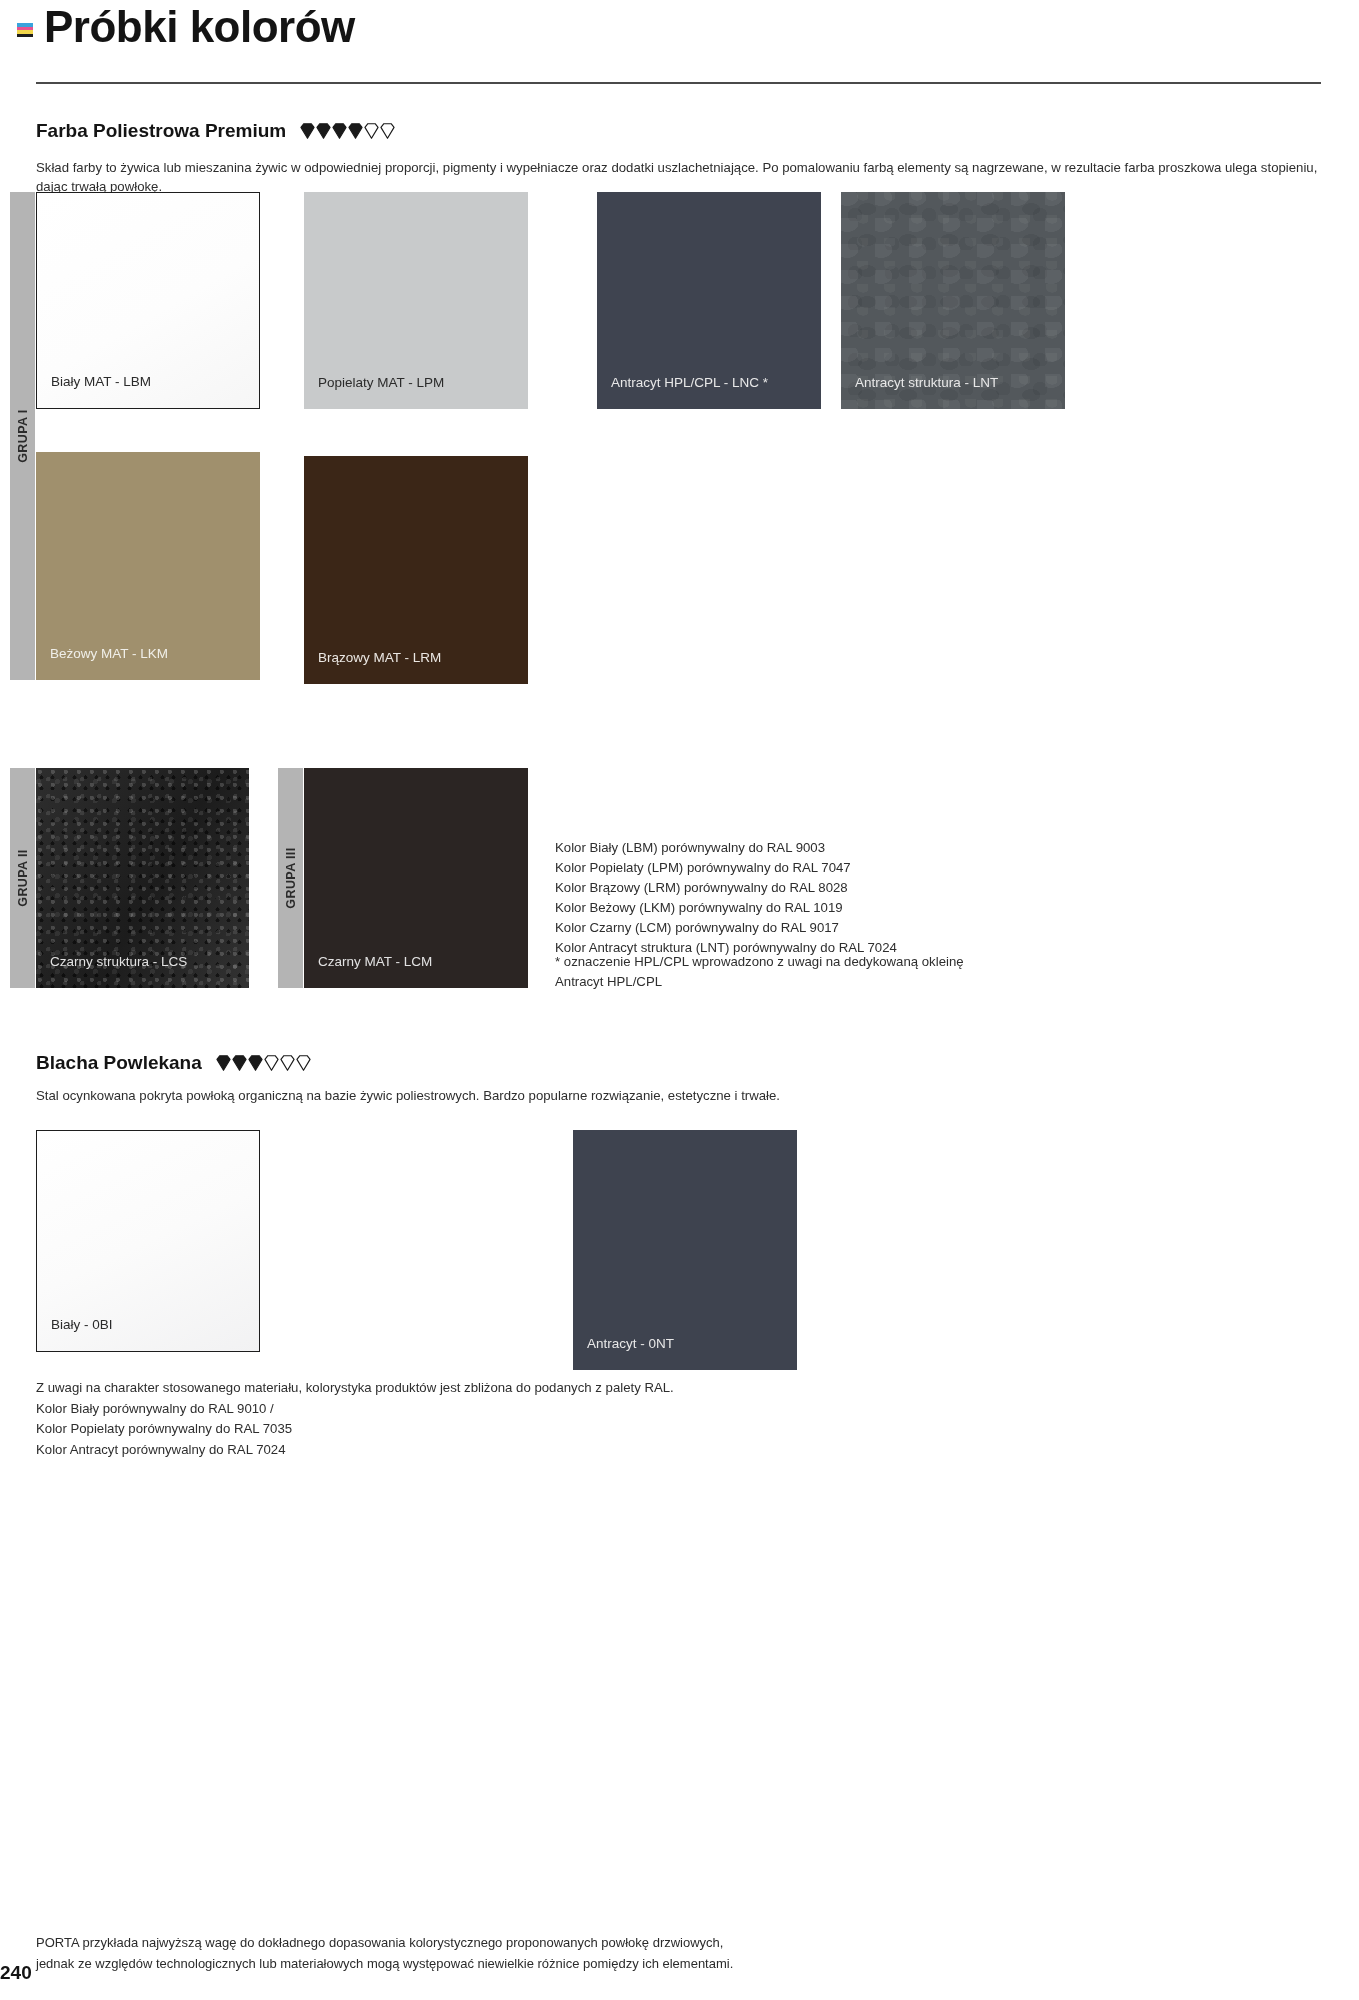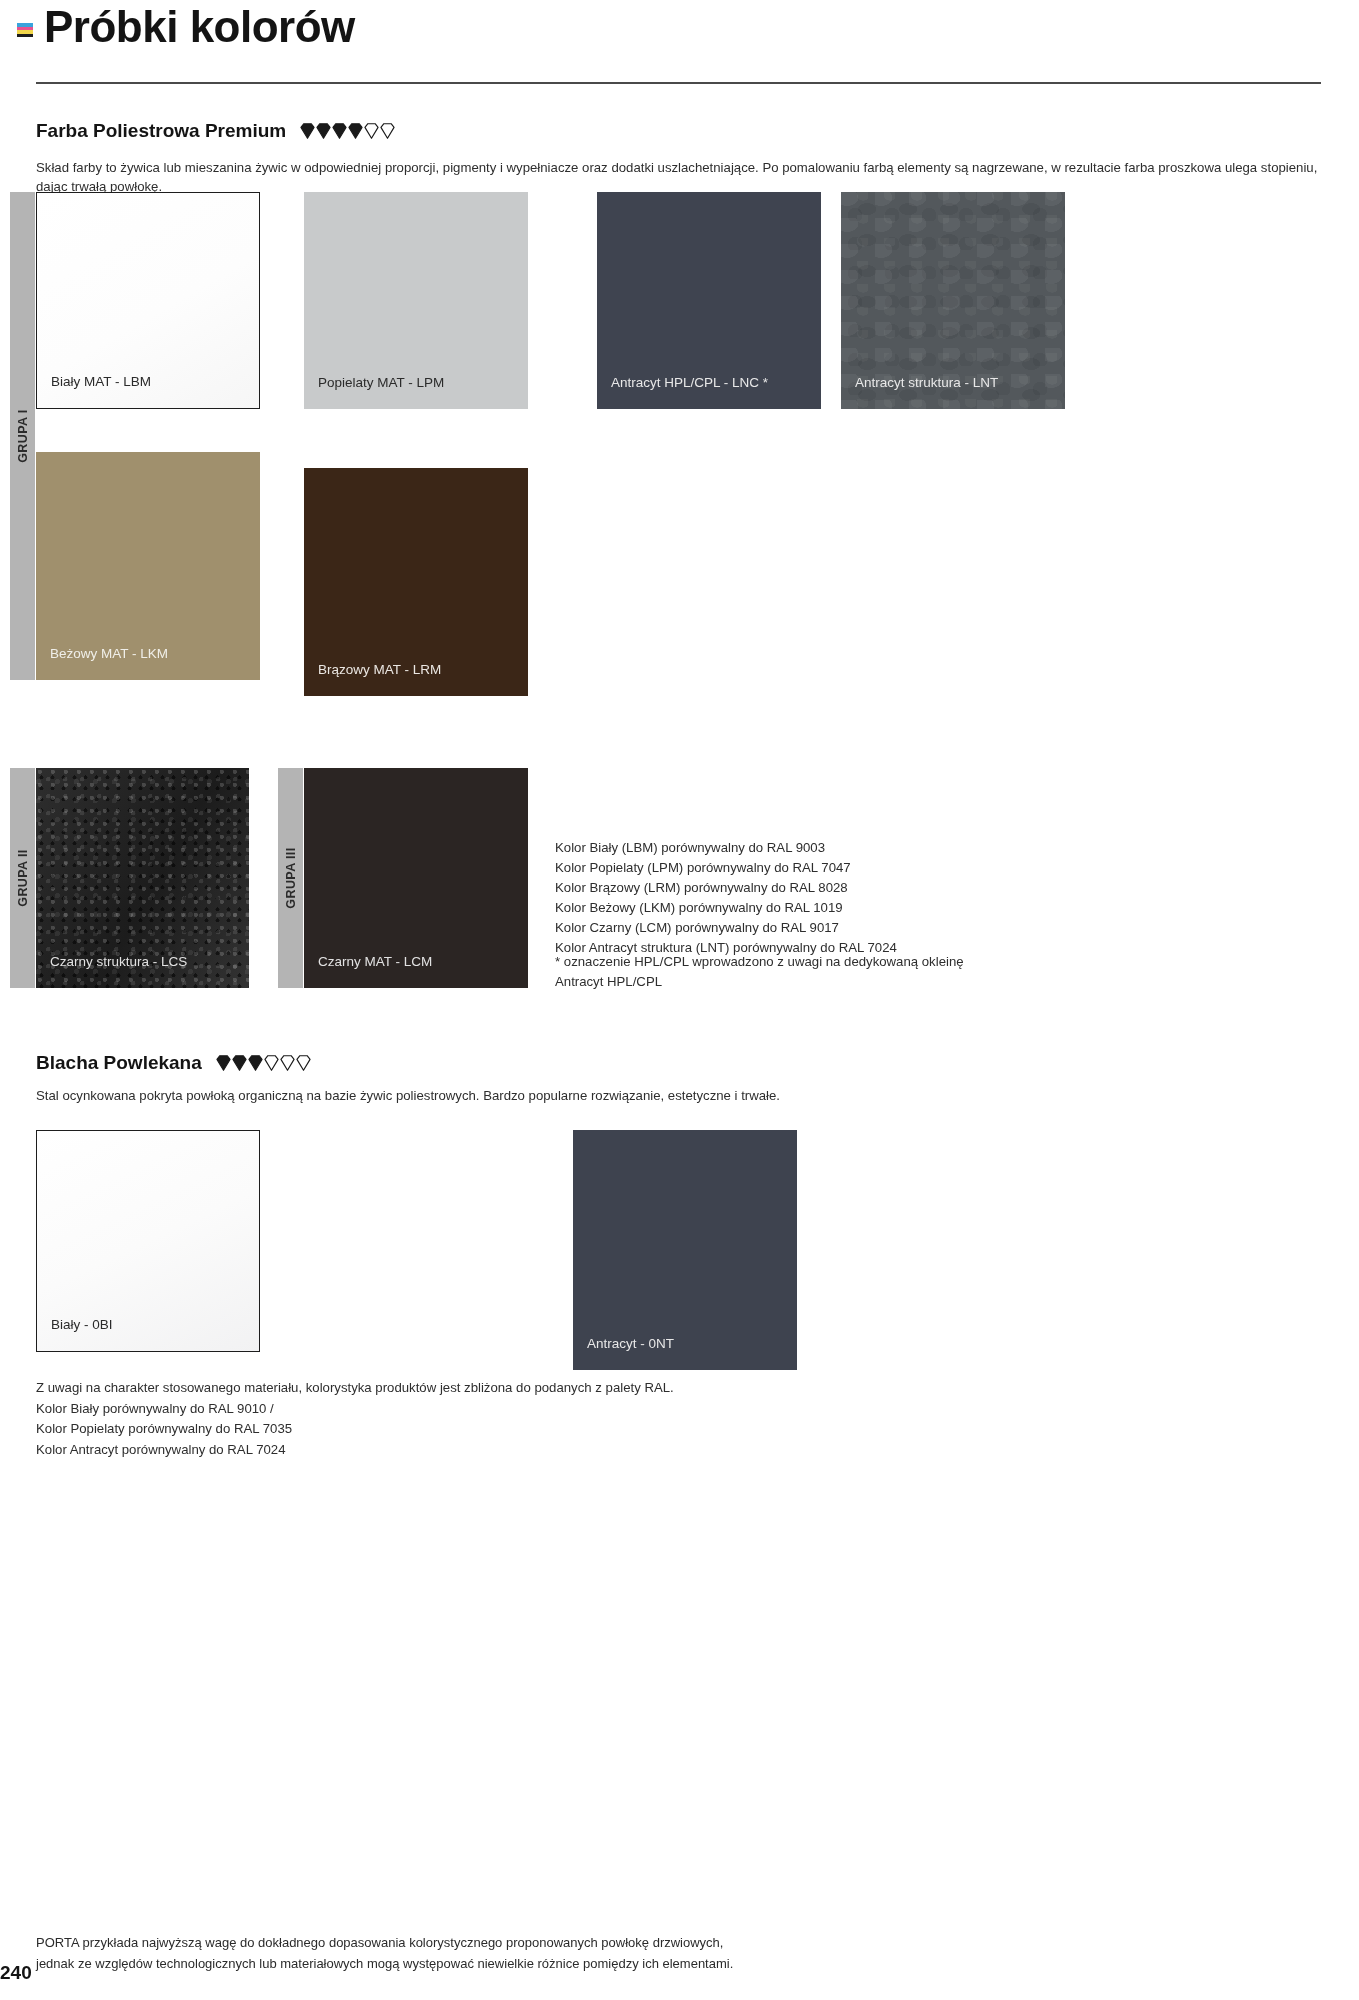--- a/index.html
+++ b/index.html
@@ -196,21 +196,21 @@
   <div class="sw tex-lnc" style="left:573px; top:192px; width:224px; height:217px;margin-left:24px;">
     <div class="lbl" style="color:#e8e8e8">Antracyt HPL/CPL - LNC *</div>
   </div>
   <div class="sw tex-lnt" style="left:841px; top:192px; width:224px; height:217px;">
     <div class="lbl" style="color:#e8e8e8">Antracyt struktura - LNT</div>
   </div>
 
   <div class="sw tex-lkm" style="left:36px; top:452px; width:224px; height:228px;">
     <div class="lbl" style="color:#f0efe9">Beżowy MAT - LKM</div>
   </div>
-  <div class="sw tex-lrm" style="left:304px; top:468px; width:224px; height:228px;">
+  <div class="sw tex-lrm" style="left:304px; top:456px; width:224px; height:228px;">
     <div class="lbl" style="color:#ebe7e3">Brązowy MAT - LRM</div>
   </div>
 
   <div class="sw tex-lcs" style="left:36px; top:768px; width:213px; height:220px;">
     <div class="lbl" style="color:#e2e2e2">Czarny struktura - LCS</div>
   </div>
   <div class="sw tex-lcm" style="left:304px; top:768px; width:224px; height:220px;">
     <div class="lbl" style="color:#e2e2e2">Czarny MAT - LCM</div>
   </div>
 

